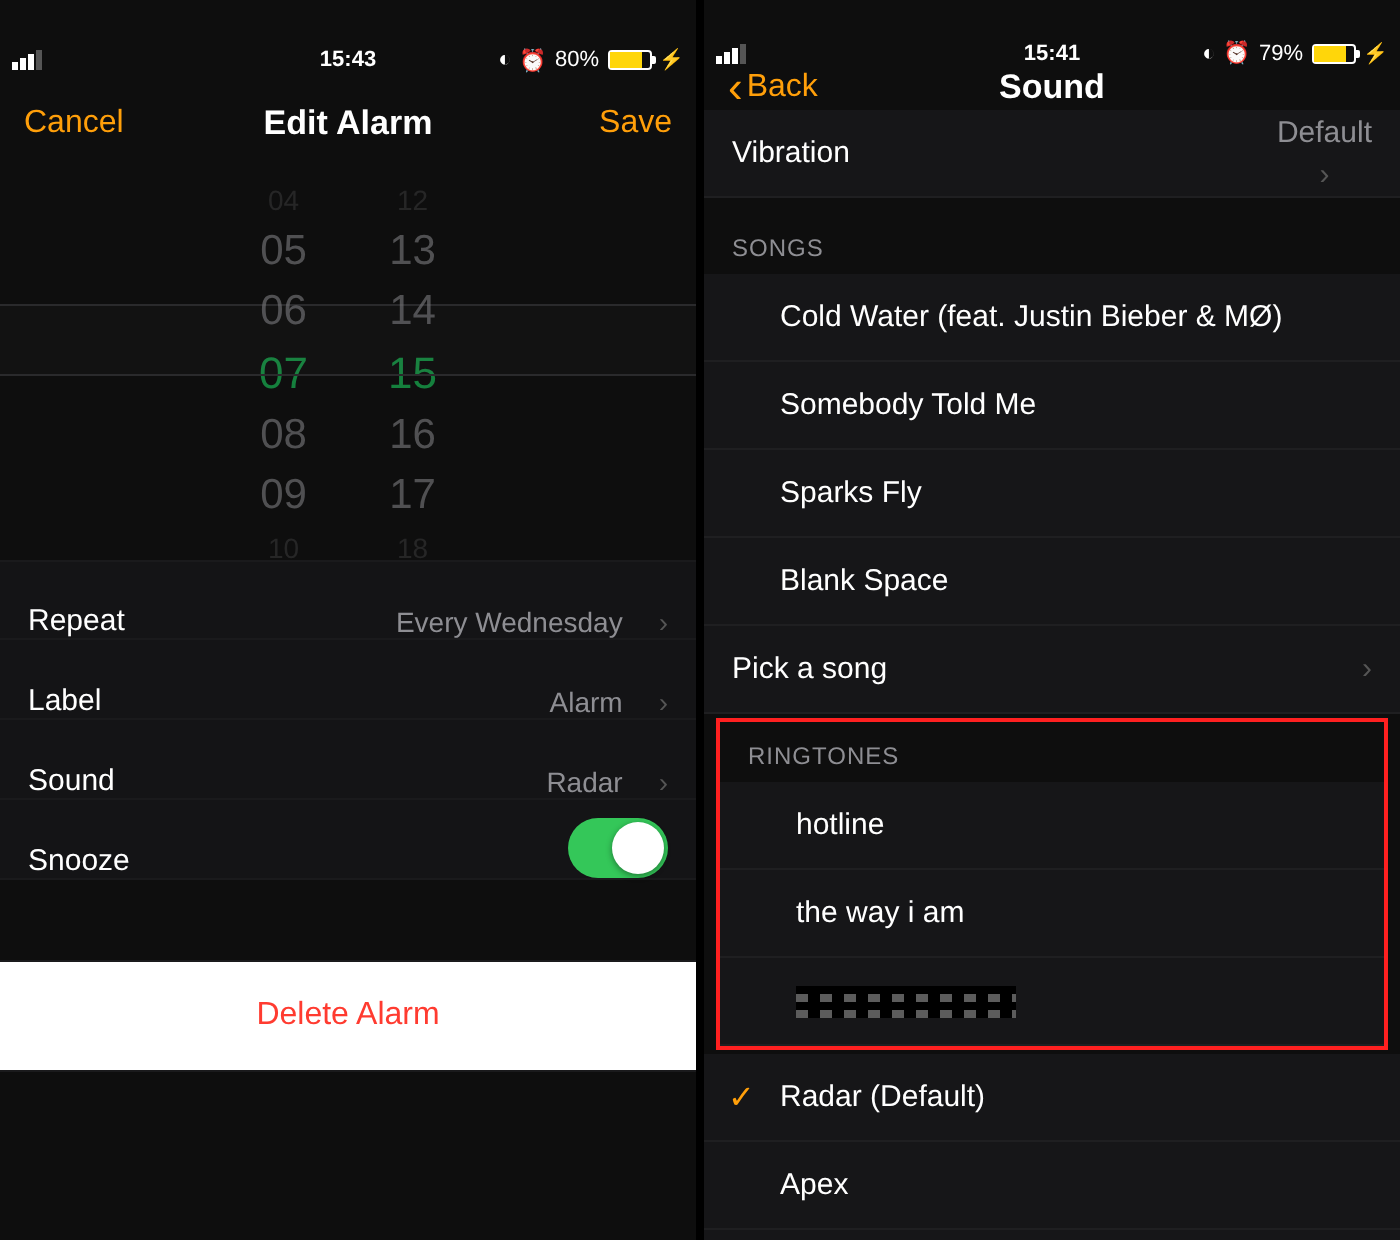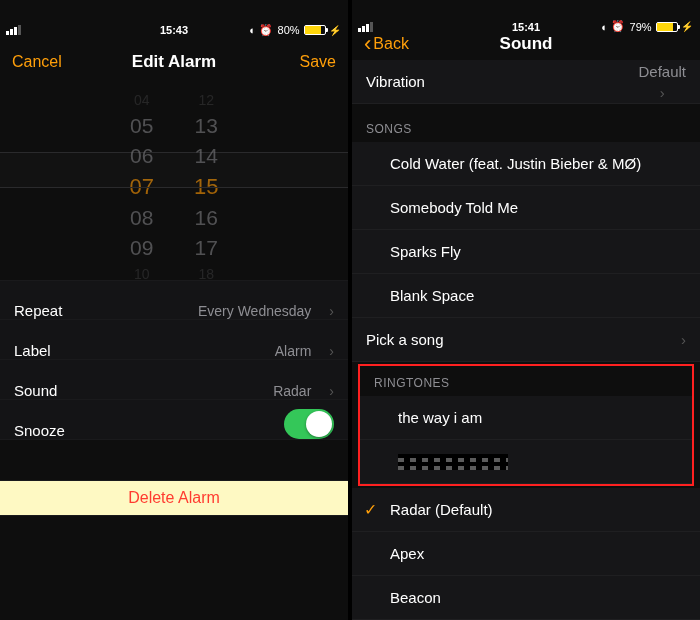--- a/index.html
+++ b/index.html
@@ -70,21 +70,21 @@
     position: relative;
     color: #6d6d70;
     display: flex;
     justify-content: center;
     gap: 40px;
     padding-top: 8px;
     background: #0e0e0e;
   }
   .picker-col { display:flex; flex-direction:column; align-items:center; gap:6px; font-size:16px; }
   .picker-col div { opacity:.35; }
-  .picker-col .sel { color:#a16207; font-size:22px; opacity:1; font-weight:400;}
+  .picker-col .sel { color:#15803d; font-size:22px; opacity:1; font-weight:400;}
   .picker-col .near { opacity:.7; font-size:21px; }
   .picker-col .far { opacity:.25; font-size:14px;text-align:right; }
   .picker-sep {
     position:absolute; left:0; right:0; top:50%; transform:translateY(-50%);
     height:36px; border-top:1px solid #2a2a2c; border-bottom:1px solid #2a2a2c;
     background: rgba(255,255,255,0.02);
     pointer-events:none;
   }
 
   
@@ -105,24 +105,24 @@
     width: 50px; height: 30px; border-radius: 15px; background:#34c759;
     position:relative;
   }
   .toggle i {
     position:absolute; right:2px; top:2px; width:26px; height:26px; border-radius:50%;
     background:#fff; box-shadow:0 1px 3px rgba(0,0,0,.4);
   }
 
   .delete {
     margin-top: 40px;
-    height: 36px; display:flex; align-items:center; justify-content:center;
+    height: 56px; display:flex; align-items:center; justify-content:center;
     color:#ff3b30; font-size:16px;
     border-top:1px solid #1a1a1c; border-bottom:1px solid #1a1a1c;
-    background:#fef9c3;
+    background:#ffffff;
   }
 
   
   .section-header {
     color:#8e8e93; font-size:12px; text-transform:uppercase;
     padding: 18px 14px 6px; letter-spacing:.5px;
   }
   .list-row {
     min-height: 44px;
     display:flex; align-items:center; justify-content:space-between;
@@ -295,20 +295,23 @@
       <span>Blank Space</span>
     </div>
   <div class="list-row simple">
     <span>Pick a song</span>
     <span class="chev">›</span>
   </div>
 
   <div class="highlight-box">
     <div class="section-header" style="padding-top:10px">RINGTONES</div>
     <div class="list-row">
+        <span>hotline</span>
+      </div>
+    <div class="list-row">
         <span>the way i am</span>
       </div>
     <div class="list-row">
       <div class="pixelated"></div>
     </div>
   </div>
 
   <div class="list-row">
     <span class="check">✓</span>
     <span>Radar (Default)</span>

